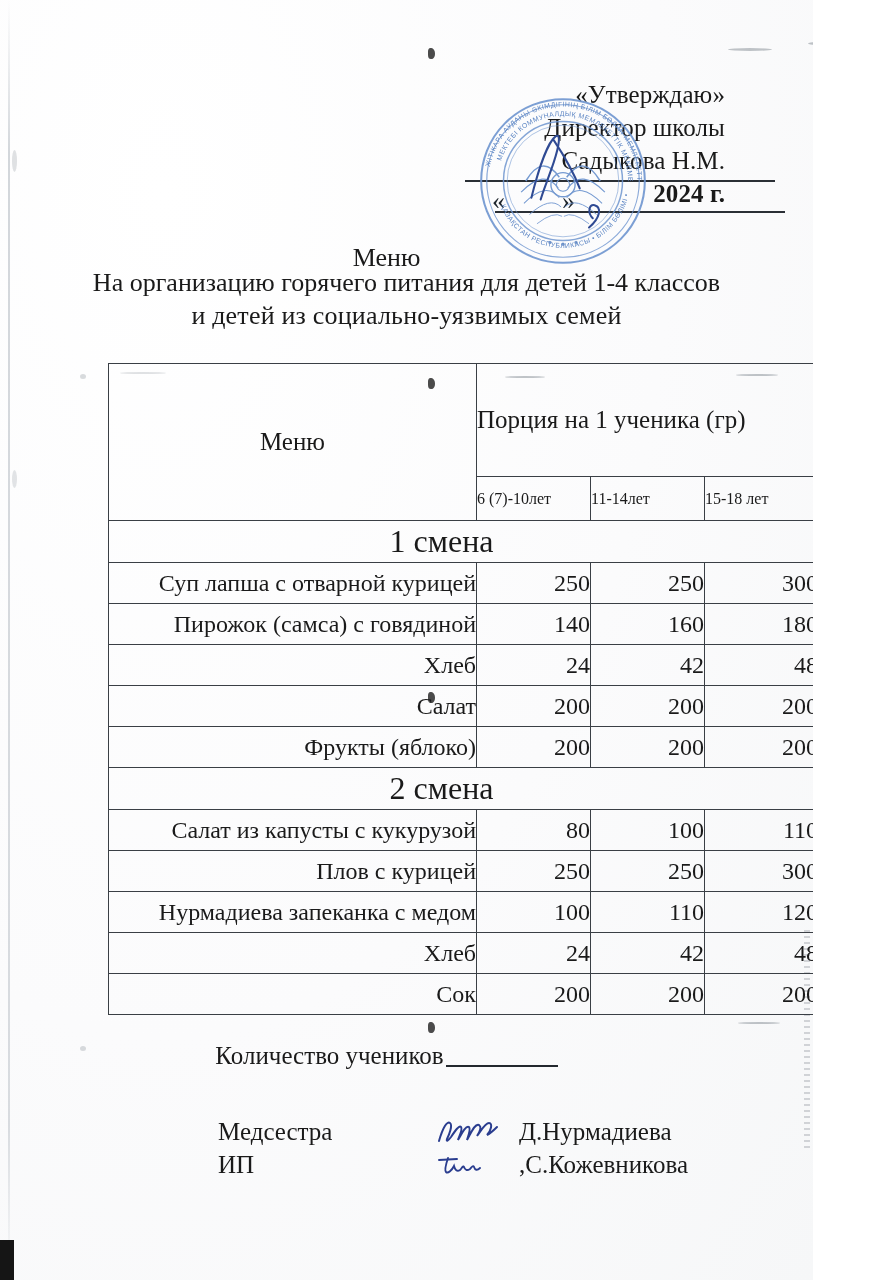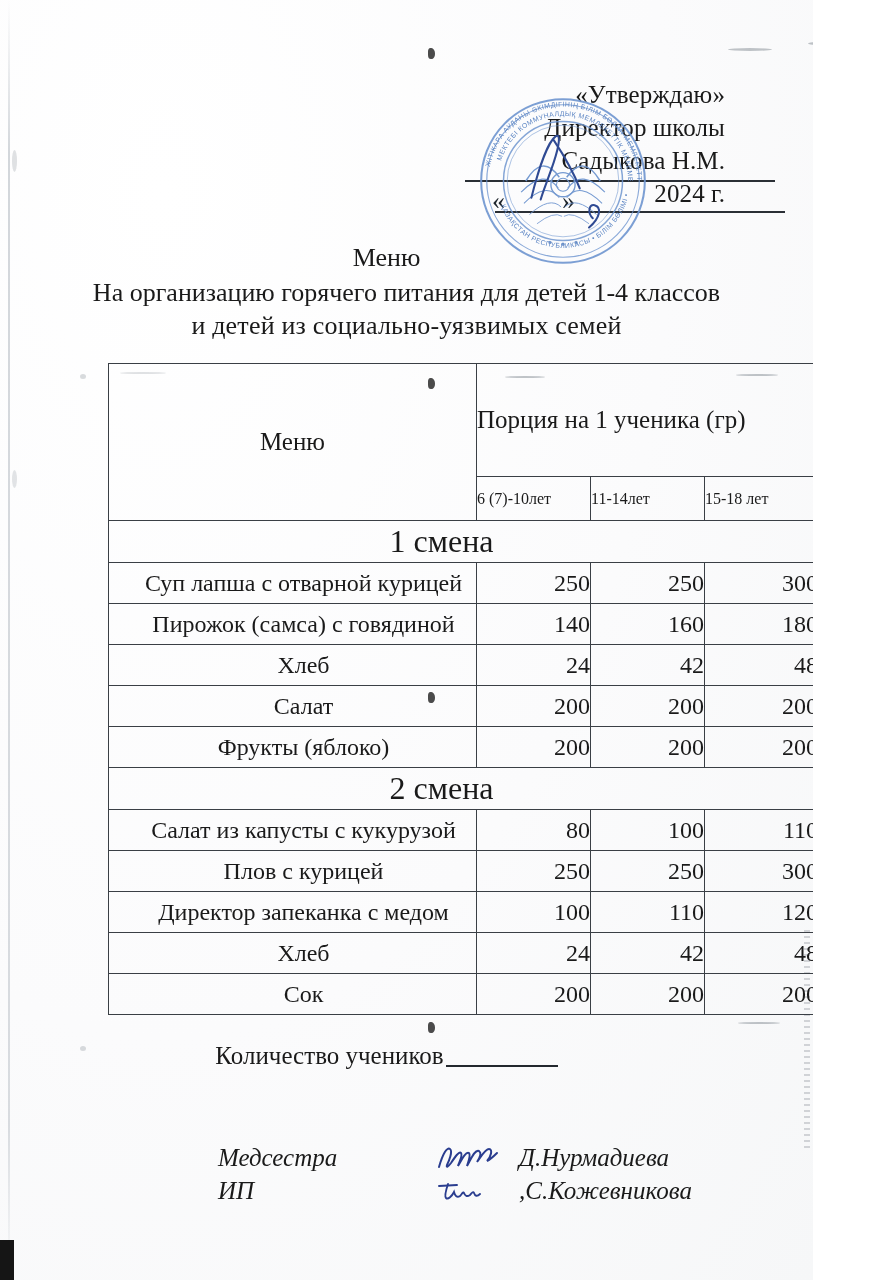--- a/index.html
+++ b/index.html
@@ -65,20 +65,21 @@
     text-align: right;
     font-size: 25px;
     line-height: 1.32;
     letter-spacing: 0.1px;
     white-space: nowrap;
   }
   .approve-block div { }
   .year-line {
     position: relative;
     padding-left: 120px;
+    font-weight: bold;
   }
 
   
   .stamp {
     position: absolute;
     left: 470px;
     top: 88px;
     width: 186px;
     height: 186px;
     pointer-events: none;
@@ -101,21 +102,21 @@
   .title-menu {
     position: absolute;
     top: 243px;
     left: 0; right: 0;
     text-align: center;
     font-size: 26px;
     transform: translateX(-20px);
   }
   .title-sub {
     position: absolute;
-    top: 276px;
+    top: 266px;
     left: 0; right: 0;
     text-align: center;
     font-size: 26px;
     line-height: 1.28;
   }
   .title-sub .l2 { letter-spacing: 0.2px; }
 
   
   .tbl-wrap {
     position: absolute;
@@ -163,21 +164,21 @@
     transform: translateX(-22px);
     display: block;
   }
   .item-row td {
     height: 40px;
     font-size: 24px;
     vertical-align: middle;
   }
   .item-row .dish {
     padding-left: 22px;
-    text-align: center;
+    text-align: right;
     white-space: nowrap;
   }
   .item-row .qty {
     text-align: right;
   }
 
   
   .count-line {
     position: absolute;
     top: 1042px;
@@ -188,25 +189,24 @@
   }
   .count-line .blank {
     display: inline-block;
     width: 112px;
     border-bottom: 2px solid #23282e;
     vertical-align: -3px;
     margin-left: 2px;
   }
   .sig-block {
     position: absolute;
-    top: 1142px;
+    top: 1116px;
     left: 218px;
     font-size: 25px;
     line-height: 1.30;
-    font-style: italic;
   }
   .sig-row {
     display: flex;
     align-items: center;
     white-space: nowrap;
   }
   .sig-role { width: 215px; display: inline-block; }
   .sig-ink  { width: 86px; display: inline-block; position: relative; height: 30px; }
   .sig-name { display: inline-block; }
   .sig-comma { display:inline-block; }
@@ -364,21 +364,21 @@
             <td class="qty">100</td>
             <td class="qty">110</td>
           </tr>
           <tr class="item-row">
             <td class="dish">Плов с курицей</td>
             <td class="qty">250</td>
             <td class="qty">250</td>
             <td class="qty">300</td>
           </tr>
           <tr class="item-row">
-            <td class="dish">Директор запеканка с медом</td>
+            <td class="dish">Нурмадиева запеканка с медом</td>
             <td class="qty">100</td>
             <td class="qty">110</td>
             <td class="qty">120</td>
           </tr>
           <tr class="item-row">
             <td class="dish">Хлеб</td>
             <td class="qty">24</td>
             <td class="qty">42</td>
             <td class="qty">48</td>
           </tr>

